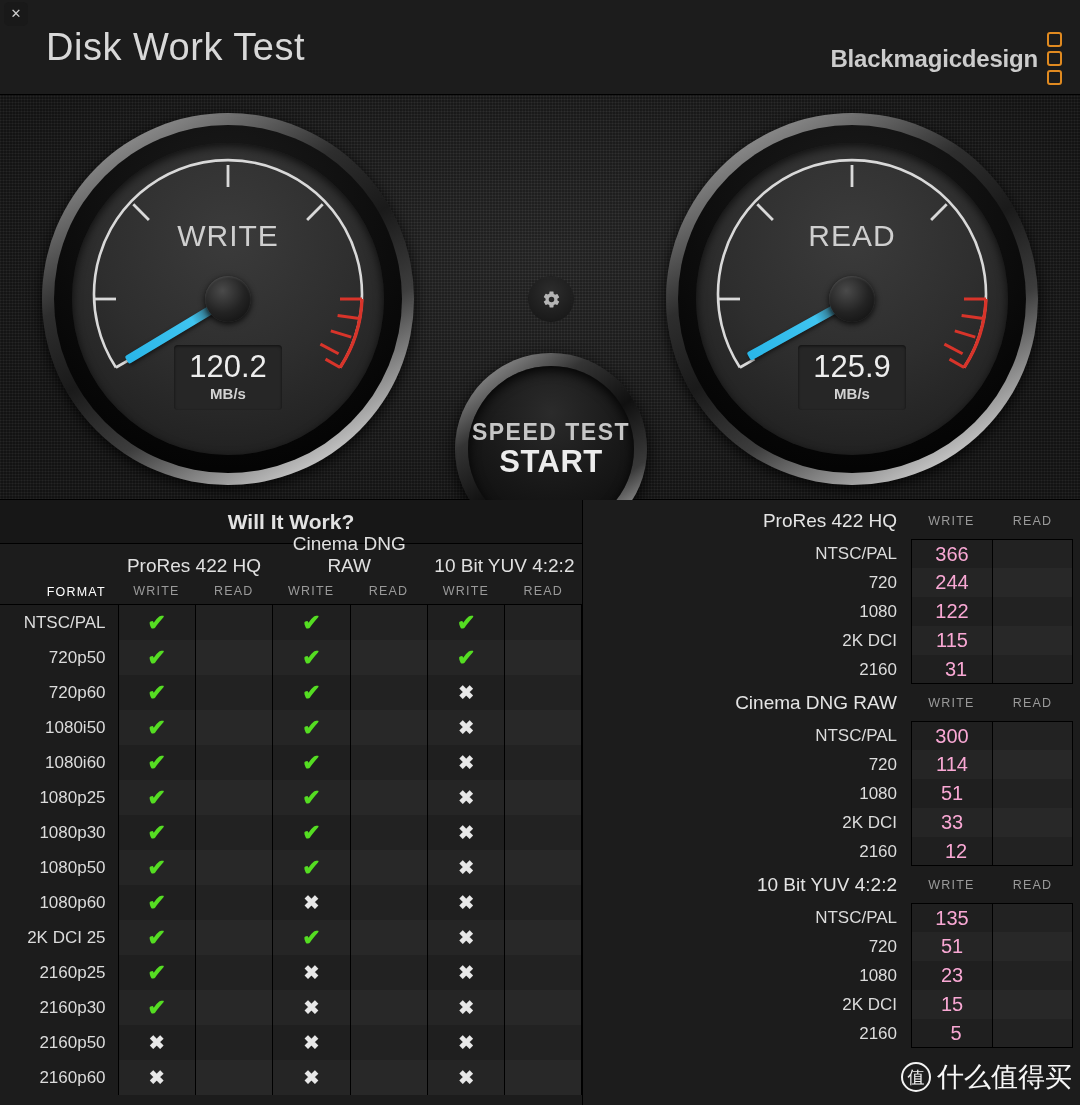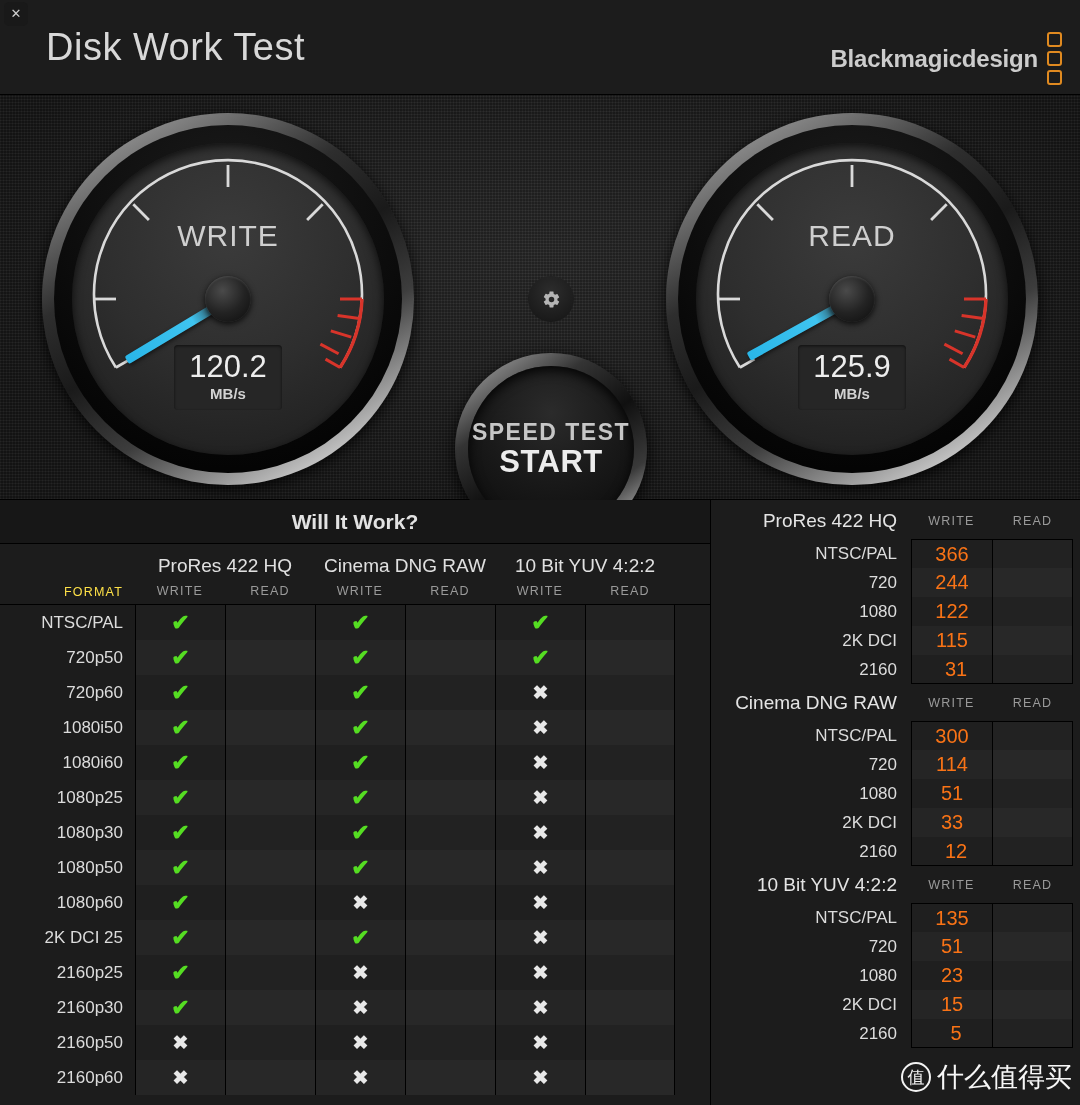--- a/index.html
+++ b/index.html
@@ -117,21 +117,21 @@
     width: 166px; height: 166px; border-radius: 50%;
     background: radial-gradient(circle at 50% 28%, #2b2b2b 0%, #1a1a1a 45%, #0a0a0a 100%);
     display: flex; flex-direction: column; align-items: center; justify-content: center;
     box-shadow: inset 0 4px 12px rgba(0,0,0,.9);
   }
   .start-inner .l1 { font-size: 23px; font-weight: 700; color: #c6c6c6; letter-spacing: 1.5px; }
   .start-inner .l2 { font-size: 31px; font-weight: 700; color: #ececec; letter-spacing: 0.5px; margin-top: -2px; }
 
   
   .panels { position: absolute; left: 0; top: 500px; width: 1080px; height: 605px; background: #1c1c1c; }
-  .panel-left  { position: absolute; left: 0;   top: 0; width: 711px; height: 605px; background: #1c1c1c; border-right: 1px solid #000; }
+  .panel-left  { position: absolute; left: 0;   top: 0; width: 583px; height: 605px; background: #1c1c1c; border-right: 1px solid #000; }
   .panel-right { position: absolute; left: 712px; top: 0; width: 368px; height: 605px; background: #1c1c1c; }
 
   .panel-title {
     height: 44px; line-height: 44px; text-align: center;
     font-size: 21px; font-weight: 700; color: #e2e2e2;
     background: #171717; border-bottom: 1px solid #000;
   }
 
   
   .wiw { position: relative; width: 100%; }
@@ -139,21 +139,21 @@
   .wiw-fmt-row .sp { width: 135px; }
   .wiw-fmt-row .fmt {
     width: 180px; text-align: center; font-size: 19px; color: #e0e0e0; font-weight: 400;
   }
   .wiw-sub-row { display: flex; height: 26px; align-items: center; }
   .wiw-sub-row .sp { width: 135px; text-align: right; padding-right: 12px; }
   .wiw-sub-row .h {
     width: 90px; text-align: center; font-size: 12.5px; color: #9a9a9a;
     letter-spacing: 1.2px;
   }
-  .wiw-sub-row .sp span { font-size: 12.5px; color: #fde047; letter-spacing: 1.2px; }
+  .wiw-sub-row .sp span { font-size: 12.5px; color: #ffffff; letter-spacing: 1.2px; }
 
   .wiw-body { border-top: 1px solid #000; }
   .wiw-row { display: flex; height: 35px; align-items: center; }
   .wiw-row .lbl {
     width: 135px; text-align: right; padding-right: 12px;
     font-size: 17px; color: #dcdcdc;
   }
   .wiw-row .cell {
     width: 90px; height: 35px; display: flex; align-items: center; justify-content: center;
     font-size: 20px; font-weight: 700;
@@ -177,21 +177,21 @@
   .hf-head .h {
     width: 81px; text-align: center; font-size: 12.5px; color: #9a9a9a; letter-spacing: 1.2px;
   }
   .hf-row { display: flex; height: 29px; align-items: center; }
   .hf-row .name {
     width: 199px; text-align: right; padding-right: 14px;
     font-size: 17px; color: #dcdcdc;
   }
   .hf-row .v {
     width: 81px; height: 29px; display: flex; align-items: center; justify-content: center;
-    font-size: 20px; color: #f97316; border-left: 1px solid #000;
+    font-size: 20px; color: #f9a8d4; border-left: 1px solid #000;
   }
   .hf-row .v.rd { color: transparent; }
   .hf-row .v.last { border-right: 1px solid #000; }
   .hf-row.even .v { background: #1f1f1f; }
   .hf-row.odd  .v { background: #252525; }
   .hf-row.even .v.rd { background: #222222; }
   .hf-row.odd  .v.rd { background: #282828; }
   .hf-row.first .v { border-top: 1px solid #000; }
   .hf-row.lastrow .v { border-bottom: 1px solid #000; padding-left: 8px; }
 

